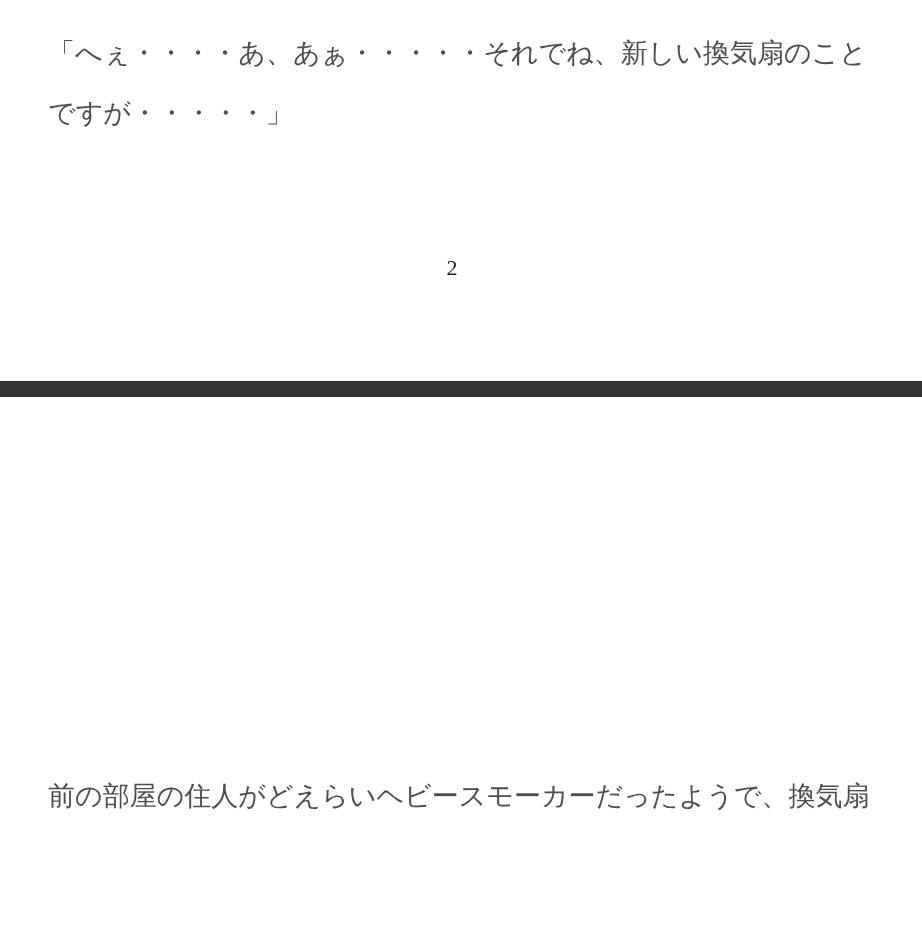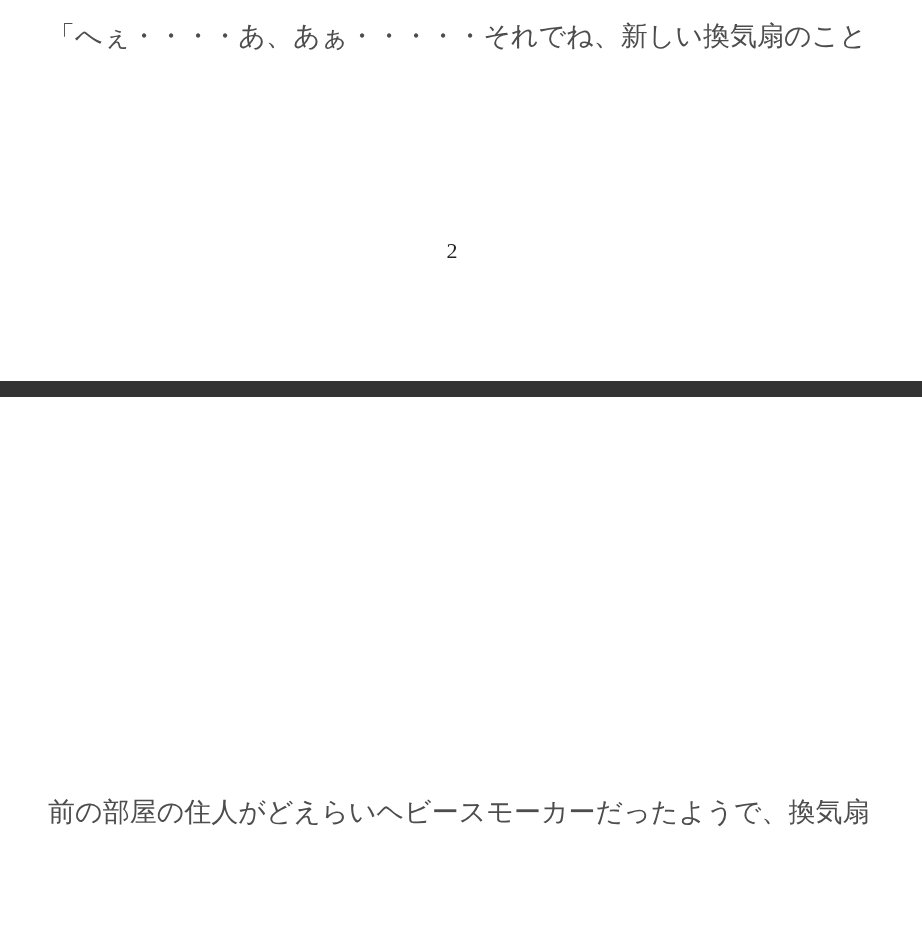--- a/index.html
+++ b/index.html
@@ -17,32 +17,32 @@
     background:var(--bg);
     overflow:hidden;
     font-family:"Liberation Sans","DejaVu Sans",sans-serif;
   }
   .page{
     position:absolute;
     left:0;
     right:0;
     background:var(--bg);
   }
-  .page-top{top:0;height:381px;}
+  .page-top{top:17px;height:381px;}
   .page-bottom{top:397px;bottom:0;}
   .body-text{
     position:absolute;
     left:48px;
     right:30px;
     color:var(--body-text);
     font-size:27px;
     font-weight:400;
   }
   .page-top .body-text{top:6px;line-height:60px;}
-  .page-bottom .body-text{top:383px;line-height:65px;}
+  .page-bottom .body-text{top:367px;line-height:65px;}
   .line{
     margin:0;
     white-space:nowrap;
     letter-spacing:0;
   }
   .page-number{
     position:absolute;
     top:238px;
     left:0;
     width:100%;
@@ -62,20 +62,21 @@
   }
 </style>
 </head>
 <body>
 
 <div class="viewport">
 
   <section class="page page-top">
     <div class="body-text">
       <p class="line">「へぇ・・・・あ、あぁ・・・・・それでね、新しい換気扇のこと</p>
+      <p class="line">ですが・・・・・」</p>
     </div>
     <div class="page-number">2</div>
   </section>
 
   <div class="separator"></div>
 
   <section class="page page-bottom">
     <div class="body-text">
       <p class="line">前の部屋の住人がどえらいヘビースモーカーだったようで、換気扇</p>
     </div>

